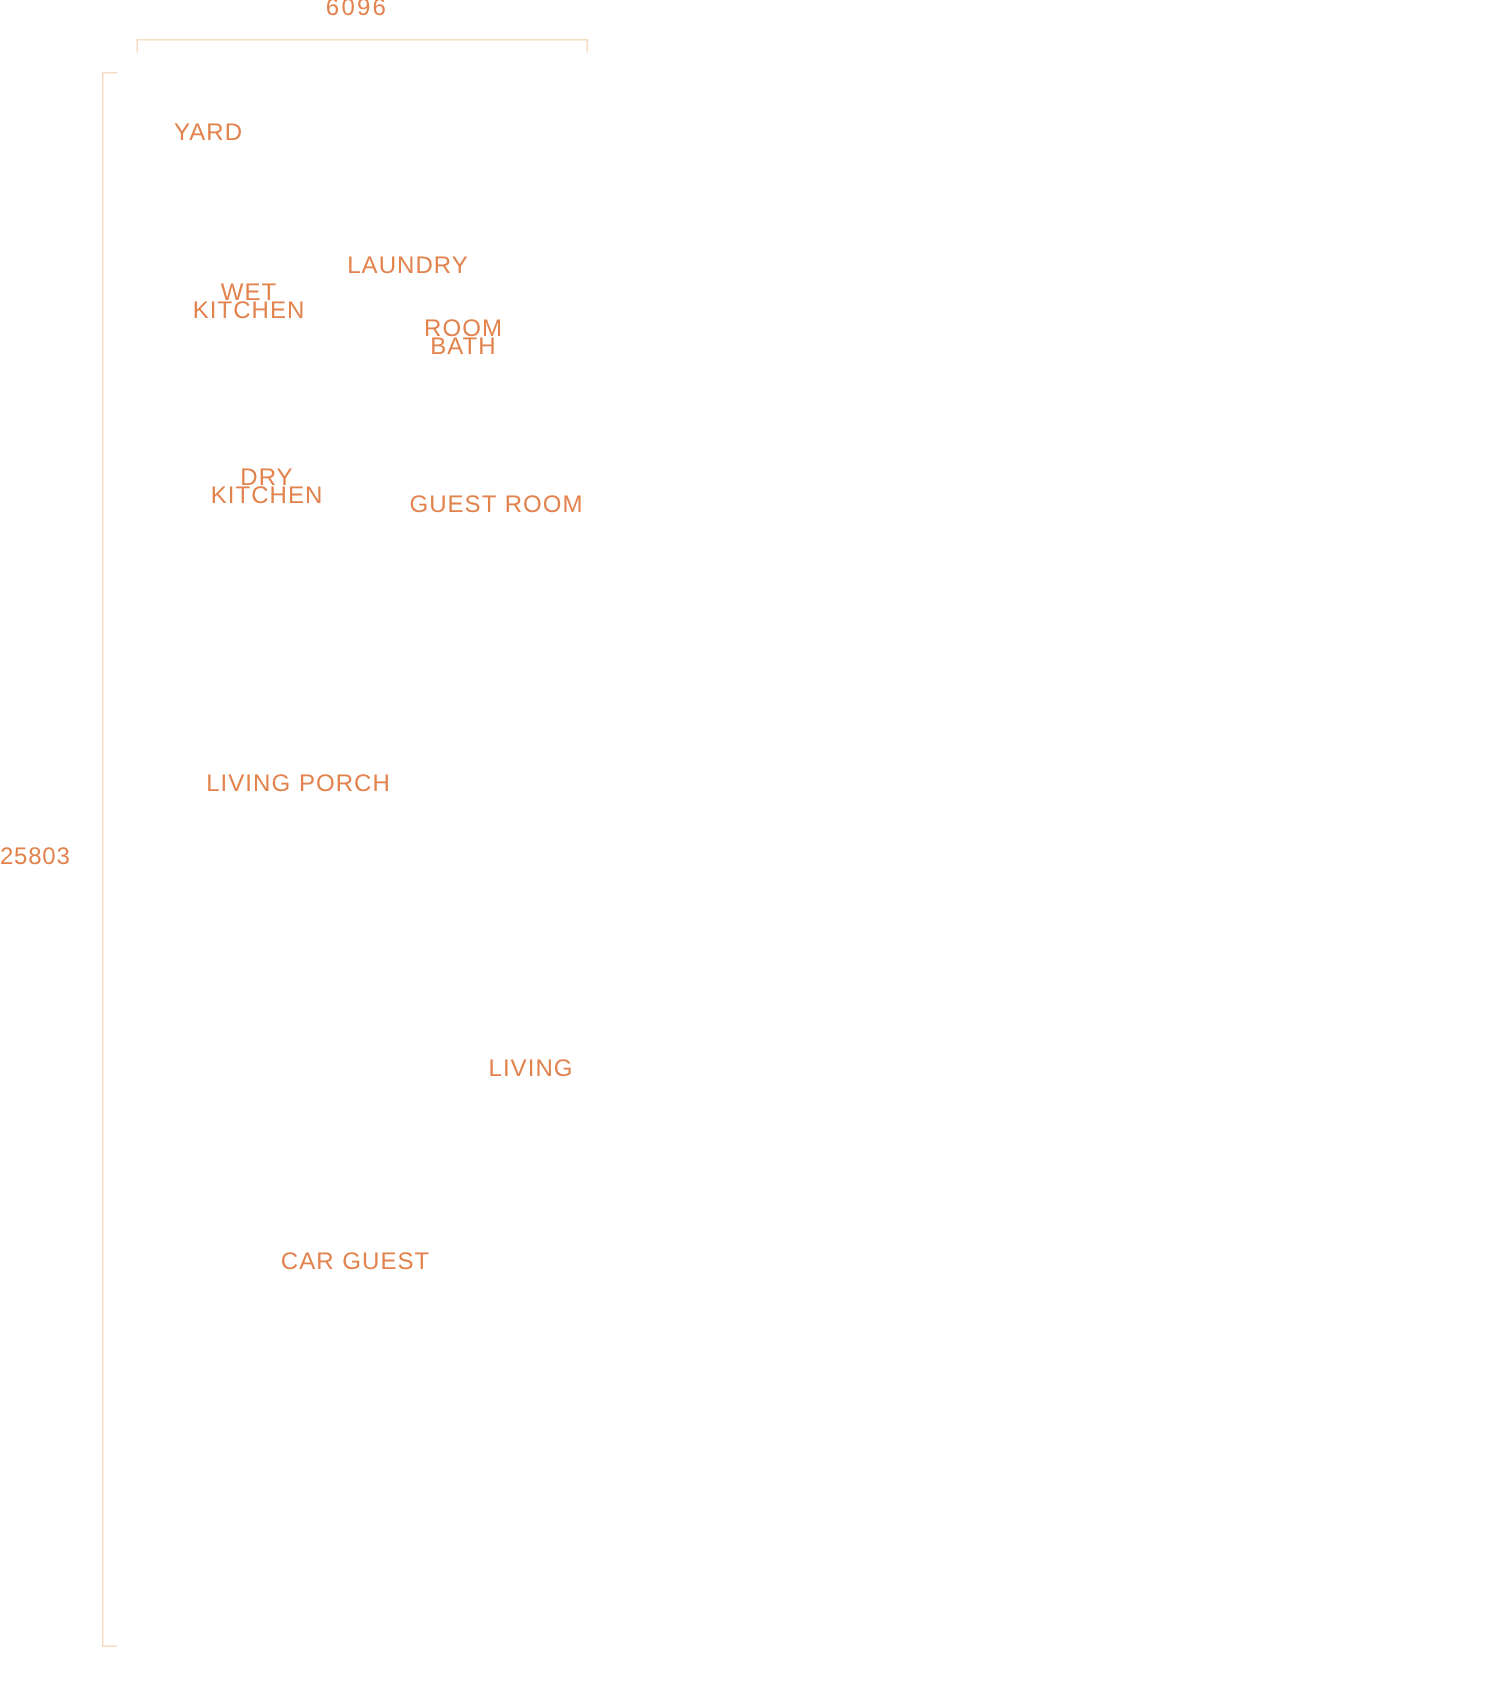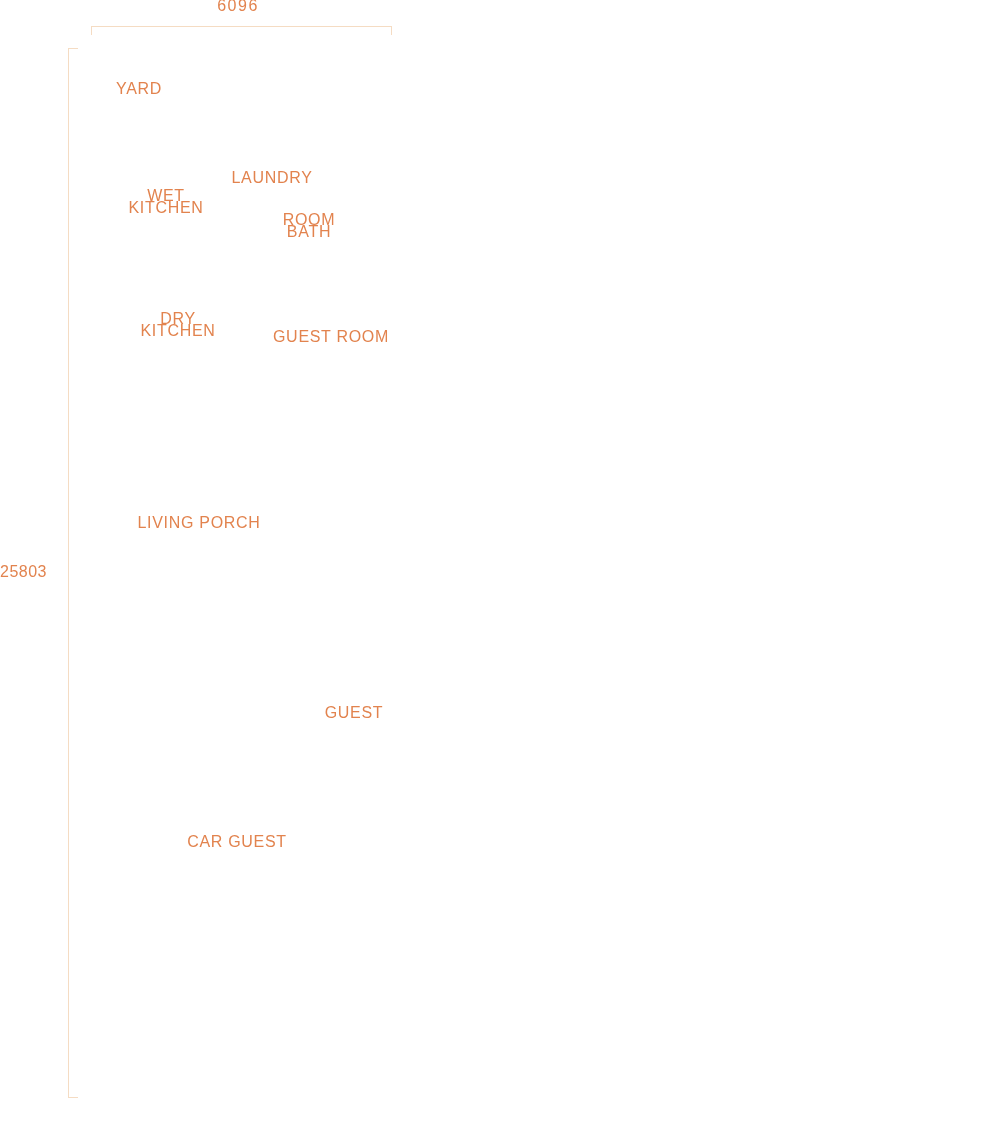--- a/index.html
+++ b/index.html
@@ -97,17 +97,17 @@
   <div class="room-label" id="room-guest-bath">ROOM
 BATH</div>
 
   <div class="room-label" id="room-dry-kitchen">DRY
 KITCHEN</div>
 
   <div class="room-label" id="room-guest-room">GUEST ROOM</div>
 
   <div class="room-label" id="room-living-area">LIVING PORCH</div>
 
-  <div class="room-label" id="room-entry">GUEST</div>
+  <div class="room-label" id="room-entry">LIVING</div>
 
   <div class="room-label" id="room-car-porch">CAR GUEST</div>
 
 </div>
 
 </body></html>

